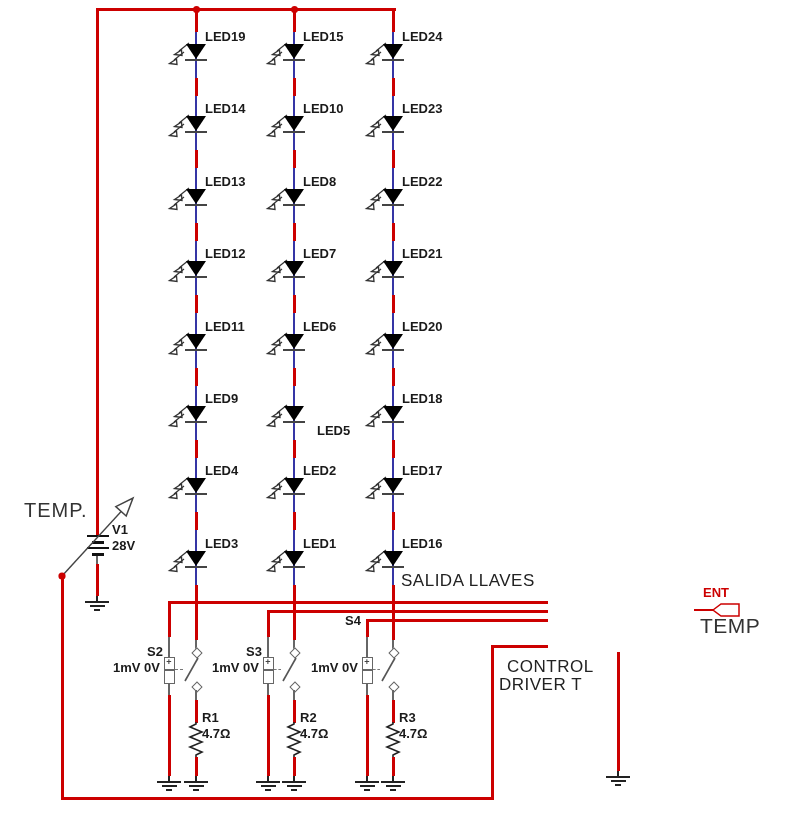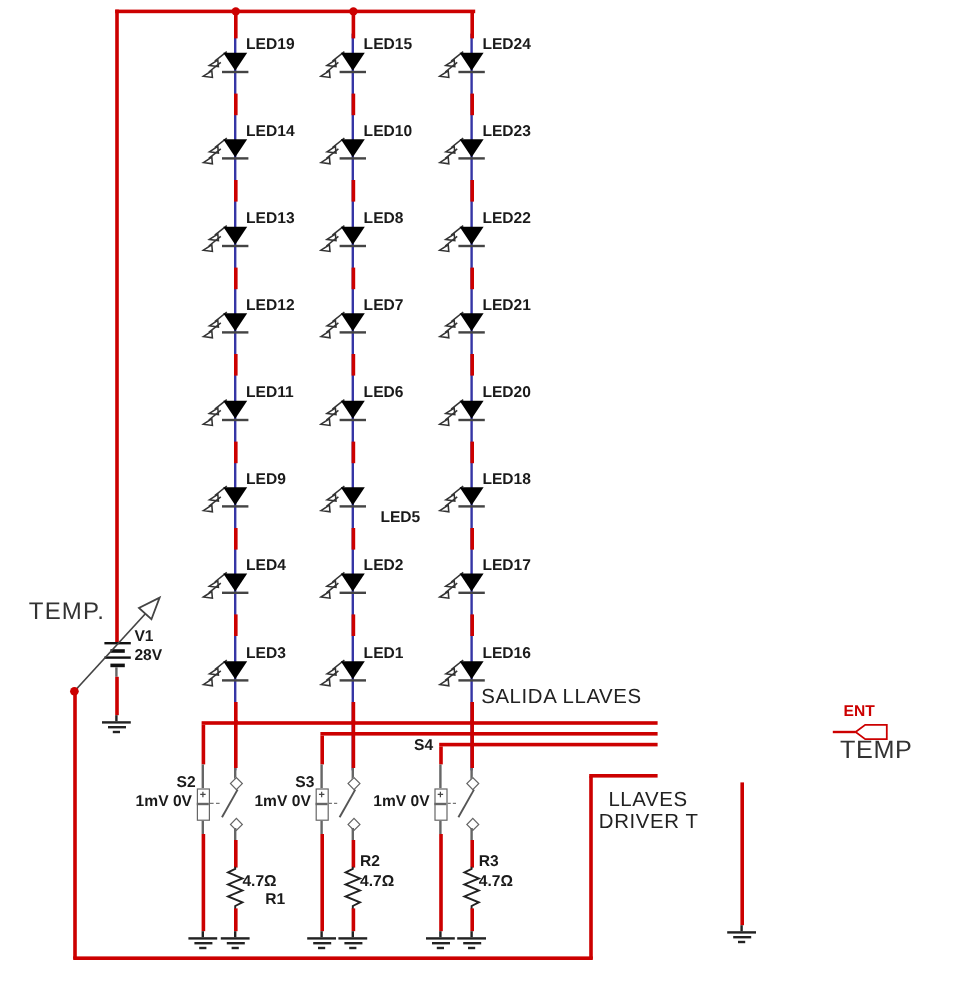--- a/index.html
+++ b/index.html
@@ -73,21 +73,21 @@
   <div class="wire-r" style="left:694px;top:608.5px;width:19px;height:2.5px;"></div>
   <div class="svgbox" style="left:712px;top:602px;">
     <svg width="30" height="16" viewBox="0 0 30 16">
       <polygon points="1,8 9,2 27,2 27,14 9,14" fill="#fff" stroke="#cc0000" stroke-width="1.5"></polygon>
     </svg>
   </div>
   <div class="lbl s13 bold red-t" style="left:703px;top:586px;">ENT</div>
   <div class="lbl s21" style="left:700px;top:615px;">TEMP</div>
 
   <div class="lbl s17" style="left:401px;top:572px;">SALIDA LLAVES</div>
-  <div class="lbl s17" style="left:507px;top:658px;">LLAVES</div>
+  <div class="lbl s17" style="left:507px;top:658px;">CONTROL</div>
   <div class="lbl s17" style="left:499px;top:676px;">DRIVER T</div>
 
   <div id="gen-area">
       <div class="wire-b" style="left:195.4px;top:28px;width:1.2px;height:614px;"></div>
       <div class="wire-r" style="left:194.5px;top:9px;width:3px;height:23px;"></div>
       <div class="wire-r" style="left:194.5px;top:600px;width:3px;height:40px;"></div>
       <div class="wire-g" style="left:195.4px;top:640px;width:1.2px;height:10px;"></div>
       <div class="lbl s13 bold" style="left:205px;top:30px;">LED19</div>
       <div class="svgbox" style="left:165px;top:40px;"><svg width="26" height="28" viewBox="0 0 26 28">
           <g stroke="#333" stroke-width="1.3" fill="#fff">
@@ -400,21 +400,21 @@
         </svg></div>
       <div class="diamond" style="left:192.5px;top:683px;"></div>
       <div class="wire-g" style="left:195.25px;top:690px;width:1.5px;height:10px;"></div>
       <div class="wire-r" style="left:194.5px;top:700px;width:3px;height:23px;"></div>
       <div class="svgbox" style="left:187px;top:722px;"><svg width="18" height="36" viewBox="0 0 18 36">
           <polyline points="9,0 9,2 3,5 15,10 3,15 15,20 3,25 15,30 9,33 9,36" fill="none" stroke="#222" stroke-width="1.6"></polyline>
         </svg></div>
       <div class="wire-r" style="left:194.5px;top:757px;width:3px;height:19px;"></div>
       <div class="lbl s13 bold" style="left:103px;top:645px;width:60px;text-align:right;">S2</div>
       <div class="lbl s13 bold" style="left:68px;top:661px;width:92px;text-align:right;">1mV 0V</div>
-      <div class="lbl s13 bold" style="left:202px;top:742px;margin-left:19px;">R1</div>
+      <div class="lbl s13 bold" style="left:202px;top:711px;">R1</div>
       <div class="lbl s13 bold" style="left:202px;top:727px;">4.7Ω</div>
       <div class="wire-r" style="left:266.5px;top:610px;width:281px;height:3px;"></div>
       <div class="wire-r" style="left:266.5px;top:613px;width:3px;height:24px;"></div>
       <div class="wire-g" style="left:267.25px;top:637px;width:1.5px;height:20px;"></div>
       <div class="coil-box" style="left:262.5px;top:657px;">
         <span class="coil-plus">+</span>
         <span class="coil-mid"></span>
       </div>
       <div class="wire-g" style="left:267.25px;top:684px;width:1.5px;height:11px;"></div>
       <div class="wire-r" style="left:266.5px;top:695px;width:3px;height:81px;"></div>

